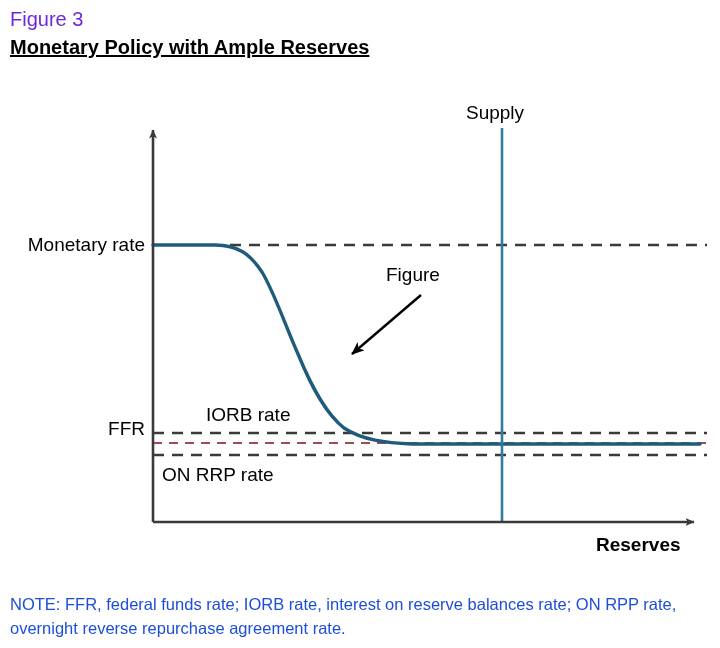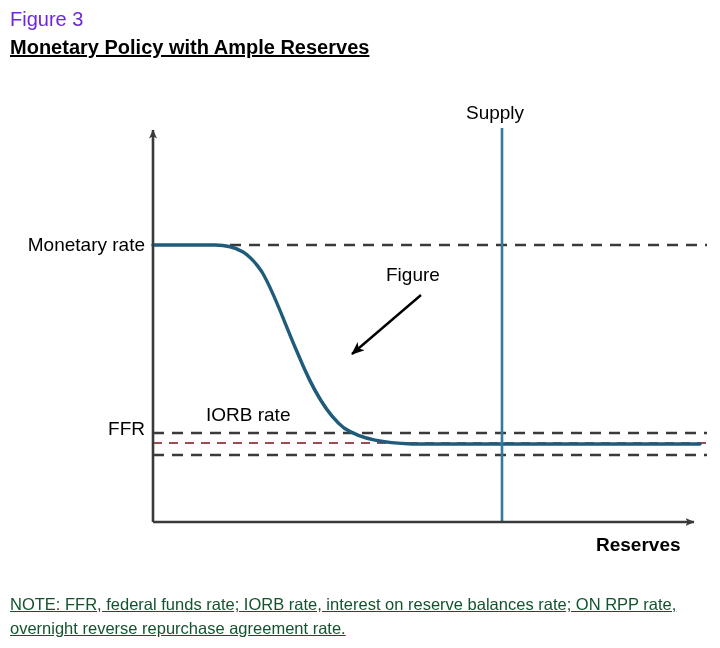--- a/index.html
+++ b/index.html
@@ -97,22 +97,21 @@
   }
 
   
   #figure-note {
     position: absolute;
     left: 10px;
     top: 592px;
     width: 700px;
     font-size: 16.5px;
     line-height: 24px;
-    color: #14532d;
-    text-decoration: underline;
+    color: #1d4ed8;
   }
 </style>
 </head>
 <body>
 
 <div id="figure-header">
   <div id="figure-number">Figure 3</div>
   <div id="figure-title">Monetary Policy with Ample Reserves</div>
 </div>
 
@@ -152,20 +151,21 @@
 
     <line x1="421" y1="295" x2="352" y2="354" stroke="#000000" stroke-width="2.4" marker-end="url(#arrow-annot)"></line>
   </svg>
 
   <div class="plot-label" id="label-discount-rate">Monetary rate</div>
 
   <div class="plot-label" id="label-ffr">FFR</div>
 
   <div class="plot-label" id="label-iorb-rate">IORB rate</div>
 
+  <div class="plot-label" id="label-onrrp-rate">ON RRP rate</div>
 
   <div class="plot-label" id="label-supply">Supply</div>
 
   <div class="plot-label" id="label-demand">Figure</div>
 
   <div class="plot-label" id="label-reserves">Reserves</div>
 </div>
 
 <div id="figure-note">NOTE: FFR, federal funds rate; IORB rate, interest on reserve balances rate; ON RPP rate, overnight reverse repurchase agreement rate.</div>
 

